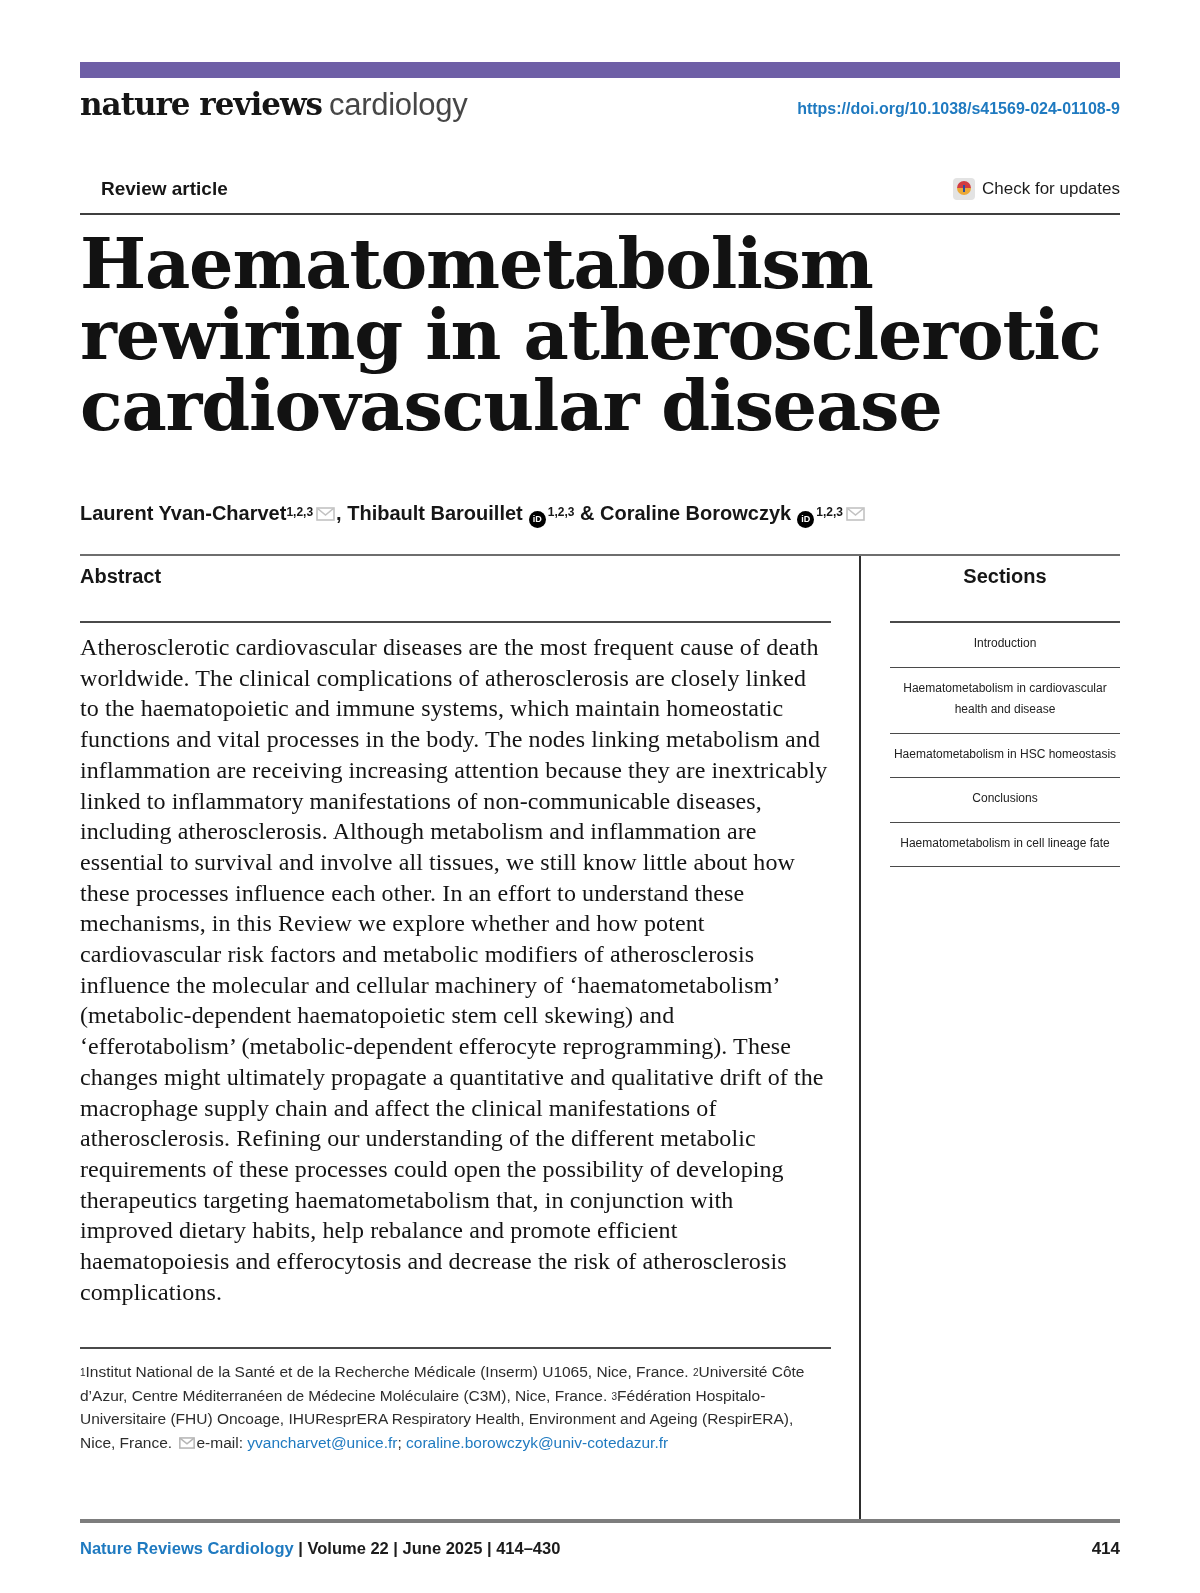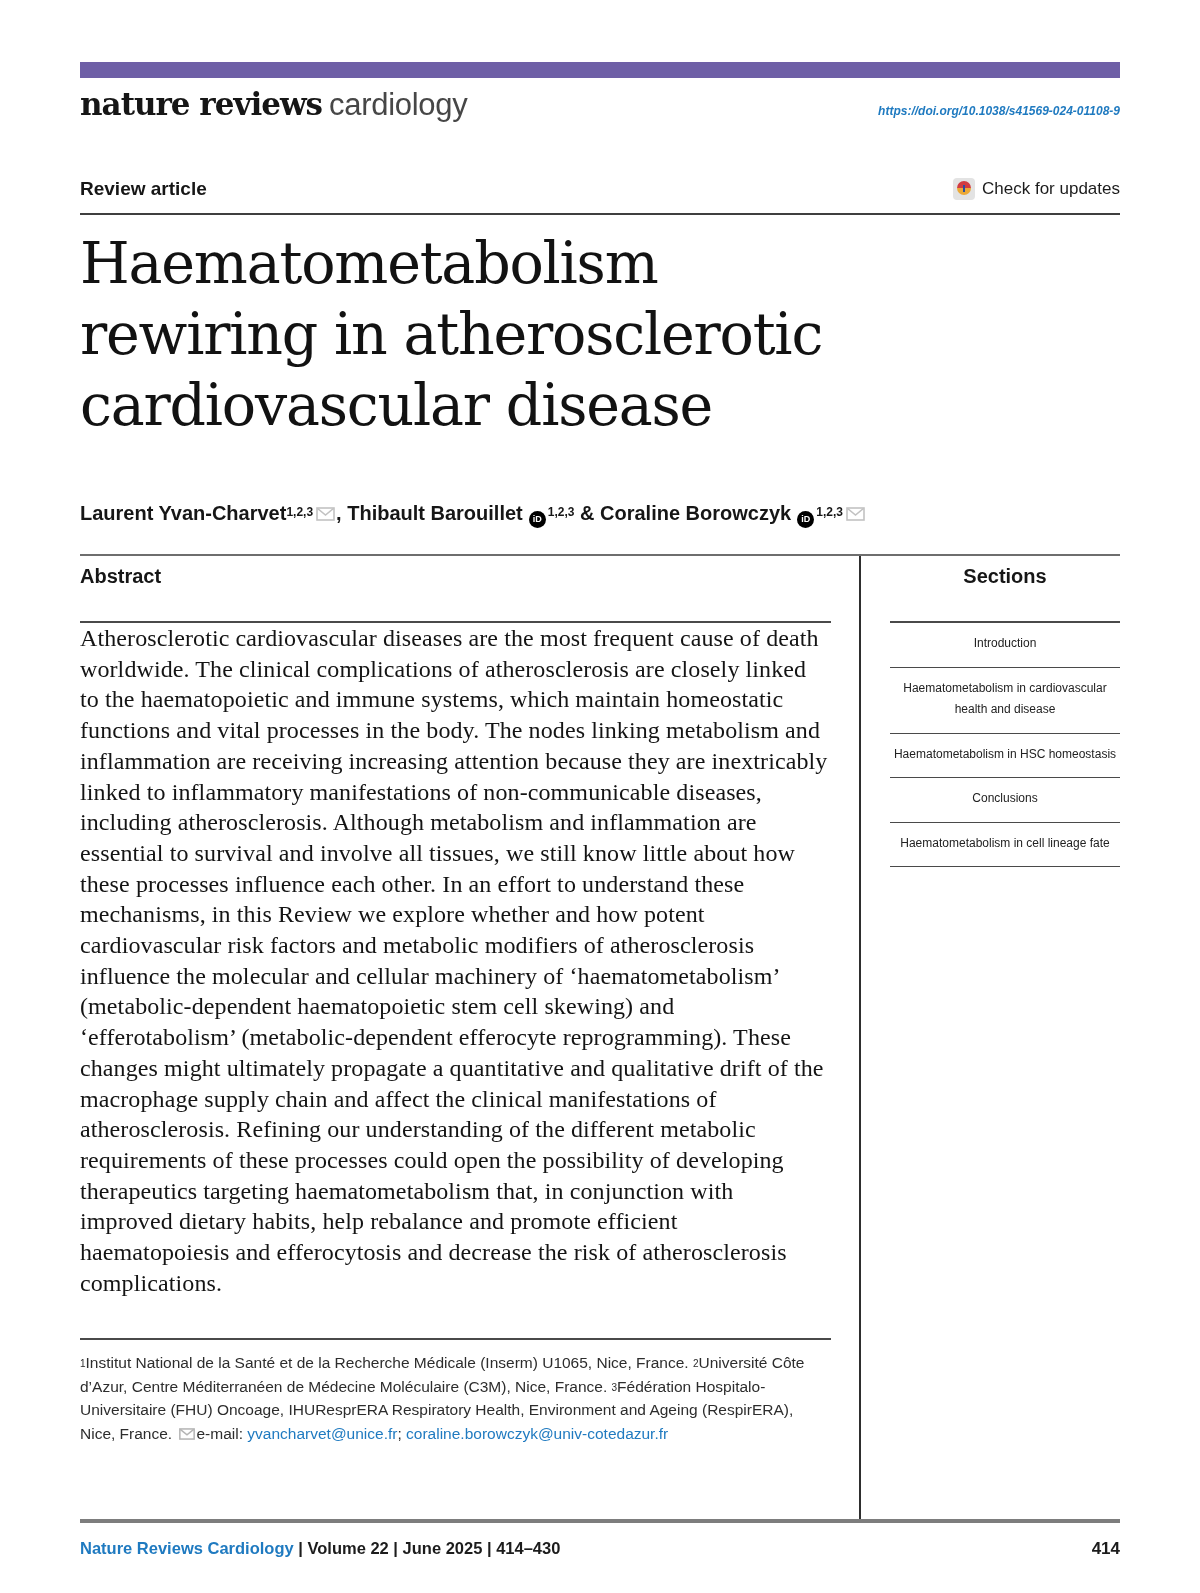--- a/index.html
+++ b/index.html
@@ -15,48 +15,48 @@
     width:1200px; height:1593px;
     padding:62px 80px 34px 80px;
     display:flex; flex-direction:column;
   }
   
   .banner { height:16px; background:#6e5fa6; }
   .masthead { display:flex; justify-content:space-between; align-items:flex-end; margin-top:7px; }
   .brand { font-size:31px; line-height:38px; letter-spacing:-0.3px; }
   .brand-bold { font-family:"DejaVu Serif", serif; font-weight:700; color:#161616; letter-spacing:-1px; }
   .brand-light { font-family:"Liberation Sans", sans-serif; font-weight:400; color:#474747; margin-left:7px; }
-  .doi-link { font-size:12px; font-weight:700; color:#1f7ac0; text-decoration:none; padding-bottom:6px;font-style:italic; }
+  .doi-link { font-size:16px; font-weight:700; color:#1f7ac0; text-decoration:none; padding-bottom:6px; }
   
   .label-row { display:flex; justify-content:space-between; align-items:center; margin-top:54px; }
-  .review-label { font-size:19px; font-weight:700; color:#161616; }
+  .review-label { font-size:19px; font-weight:700; color:#161616;margin-left:21px; }
   .check-updates { display:flex; align-items:center; gap:7px; font-size:17px; color:#1c1c1c; cursor:pointer; }
   .crossmark-icon { width:22px; height:22px; border-radius:4px; background:#e3e3e3; position:relative; display:inline-block; }
   .crossmark-icon::before { content:""; position:absolute; left:4px; top:3px; width:14px; height:14px; border-radius:50%;
     background:linear-gradient(180deg,#d23b41 52%, #eba937 52%); }
   .crossmark-icon::after { content:""; position:absolute; left:10px; top:7px; width:2px; height:7px; background:#2b4ea0; }
   .rule-dark { border:none; border-top:2px solid #3f3f3f; margin:13px 0 0 0; }
   
-  .title { margin-top:13px; font-family:"DejaVu Serif", serif; font-weight:400; font-size:57px; line-height:71px; letter-spacing:-1.2px; color:#121212; }
+  .title { margin-top:13px; font-family:"DejaVu Serif", serif; font-weight:700; font-size:70px; line-height:71px; letter-spacing:-1.2px; color:#121212; }
   
   .authors { margin-top:58px; font-size:20px; font-weight:700; color:#161616; line-height:28px; }
   .authors sup { font-size:12px; font-weight:700; vertical-align:top; position:relative; top:-1px; letter-spacing:0; }
   .sep { white-space:pre-wrap; }
   .orcid-icon { display:inline-block; width:17px; height:17px; border-radius:50%; background:#000;
     color:#fff; font-size:9px; font-weight:700; line-height:17px; text-align:center; vertical-align:-2px; margin:0 2px 0 6px; cursor:pointer; }
   .orcid-icon::before { content:"iD"; }
   .mail-icon { vertical-align:-1px; margin:0 1px 0 3px; cursor:pointer; }
   
   .main-rule { border:none; border-top:2.5px solid #6e6e6e; margin:26px 0 0 0; }
   .main { display:flex; flex:1 1 auto; align-items:stretch; }
   .col-left { flex:0 0 779px; width:779px; box-sizing:border-box; padding-right:28px; }
   .col-right { flex:1 1 auto; border-left:2px solid #2e2e2e; padding-left:29px;text-align:center; }
   .col-head { font-size:20px; font-weight:700; margin-top:9px; color:#161616; }
   .sub-rule { border:none; border-top:2px solid #4a4a4a; margin:33px 0 0 0; }
-  .abstract-body { margin-top:0; max-width:770px; font-family:"Liberation Serif", serif; font-size:24px; line-height:30.7px; color:#141414; letter-spacing:0.1px; }
+  .abstract-body { margin-top:9px; max-width:770px; font-family:"Liberation Serif", serif; font-size:24px; line-height:30.7px; color:#141414; letter-spacing:0.1px; }
   .footnote-rule { border:none; border-top:2px solid #4a4a4a; margin:40px 0 0 0; }
   .footnotes { margin-top:11px; font-size:15.5px; line-height:23.5px; color:#2d2d2d; max-width:782px; }
   .footnotes sup { font-size:10px; vertical-align:top; position:relative; top:1px; }
   .email-link { color:#1f7ac0; text-decoration:none; cursor:pointer; }
   
   .section-item { font-size:12px; line-height:21.5px; color:#222222; padding:10px 0 12px 0; border-bottom:1.5px solid #4a4a4a; cursor:pointer; }
   
   .footer { margin-top:auto; }
   .footer-rule { border:none; border-top:4px solid #7d7d7d; margin:0; }
   .footer-row { display:flex; justify-content:space-between; align-items:baseline; margin-top:16px; font-size:16.5px; font-weight:700; color:#1c1c1c; }

